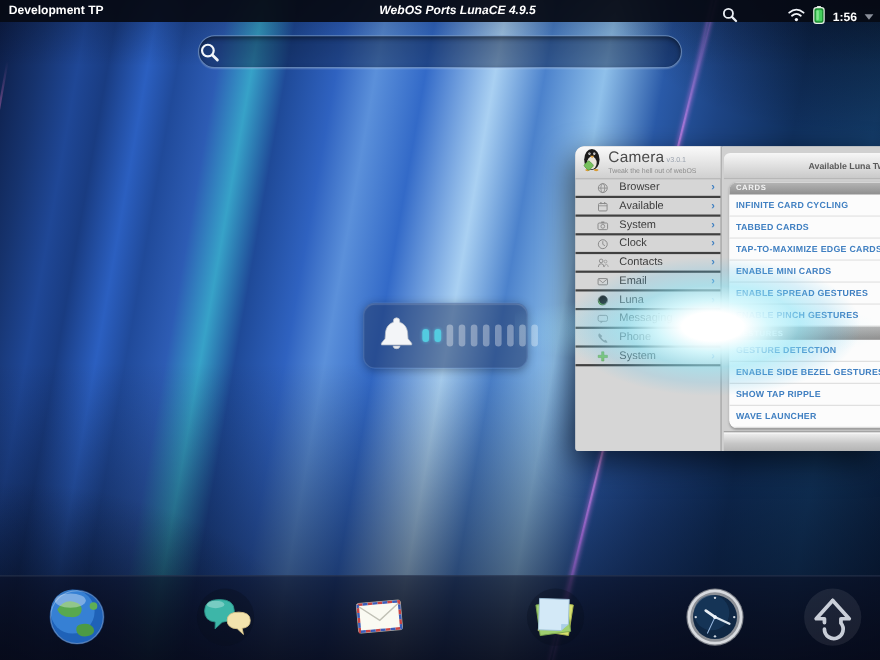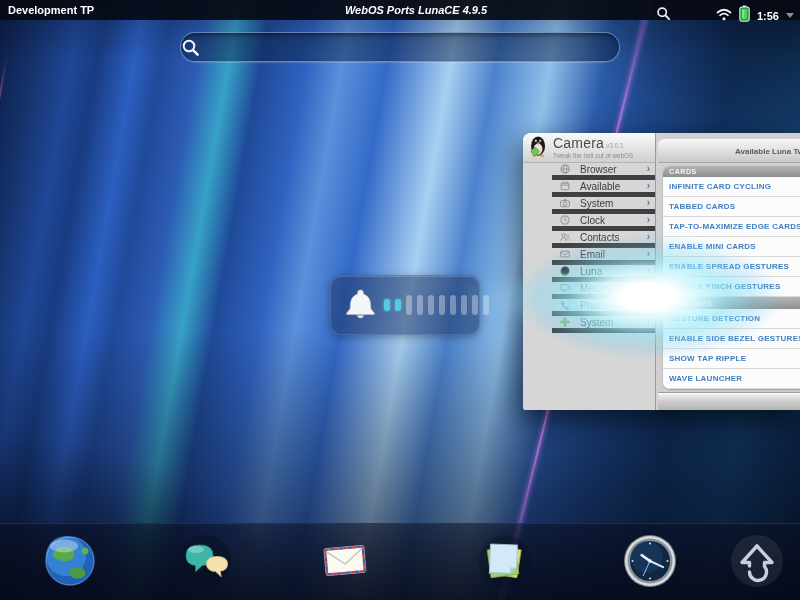--- a/index.html
+++ b/index.html
@@ -50,21 +50,21 @@
     border-radius:8px 0 0 3px; overflow:hidden; background:#d2d2d2;
     box-shadow:-4px 10px 28px rgba(0,0,0,0.6); }
   .tw-sidebar { position:absolute; left:0; top:0; bottom:0; width:133px; background:#d6d6d6; border-right:1px solid #9a9a9a; }
   .tw-sb-header { height:30px; background:linear-gradient(#fafafa,#d0d0d0); border-bottom:1px solid #b3b3b3;
     display:flex; align-items:center; padding-left:5px; }
   .tw-titleblock { margin-left:4px; line-height:1; }
   .tw-title { font-size:14px; color:#4a4a4a; letter-spacing:0.2px; }
   .tw-version { font-size:6.5px; color:#9aa2ae; margin-left:2px; }
   .tw-subtitle { font-size:6.3px; color:#8d8d8d; margin-top:2px; }
   .tw-rows { position:absolute; left:0; top:30px; right:0; }
-  .tw-row { height:17px; display:flex; align-items:center; border-bottom:5px solid #404040; padding:0 5px 0 7px; background:transparent;margin-left:29px; }
+  .tw-row { height:17px; display:flex; align-items:center; border-bottom:2px solid #404040; padding:0 5px 0 19px; background:transparent; }
   .tw-row-icon { width:12px; height:12px; display:flex; align-items:center; justify-content:center; flex:none; }
   .tw-row-label { font-size:10px; color:#3c3c3c; margin-left:9px; }
   .tw-row-chev { margin-left:auto; font-size:10px; font-weight:bold; color:#3f7fc1; line-height:1; }
 
   .tw-panel { position:absolute; left:134px; top:0; right:0; bottom:0; background:#d0d0d0; }
   .tw-panel-header { position:absolute; left:1px; top:6px; right:0; height:24px; border-radius:6px 0 0 0;
     background:linear-gradient(#f7f7f7,#c9c9c9); border-bottom:1px solid #a8a8a8; }
   .tw-panel-title { position:absolute; left:77px; top:8px; white-space:nowrap; font-size:8px; font-weight:bold; color:#5a5a5a; }
   .tw-group { position:absolute; left:6px; top:33px; width:170px; border-radius:7px; overflow:hidden;
     box-shadow:0 1px 2px rgba(0,0,0,0.25); background:#fcfcfc; }

